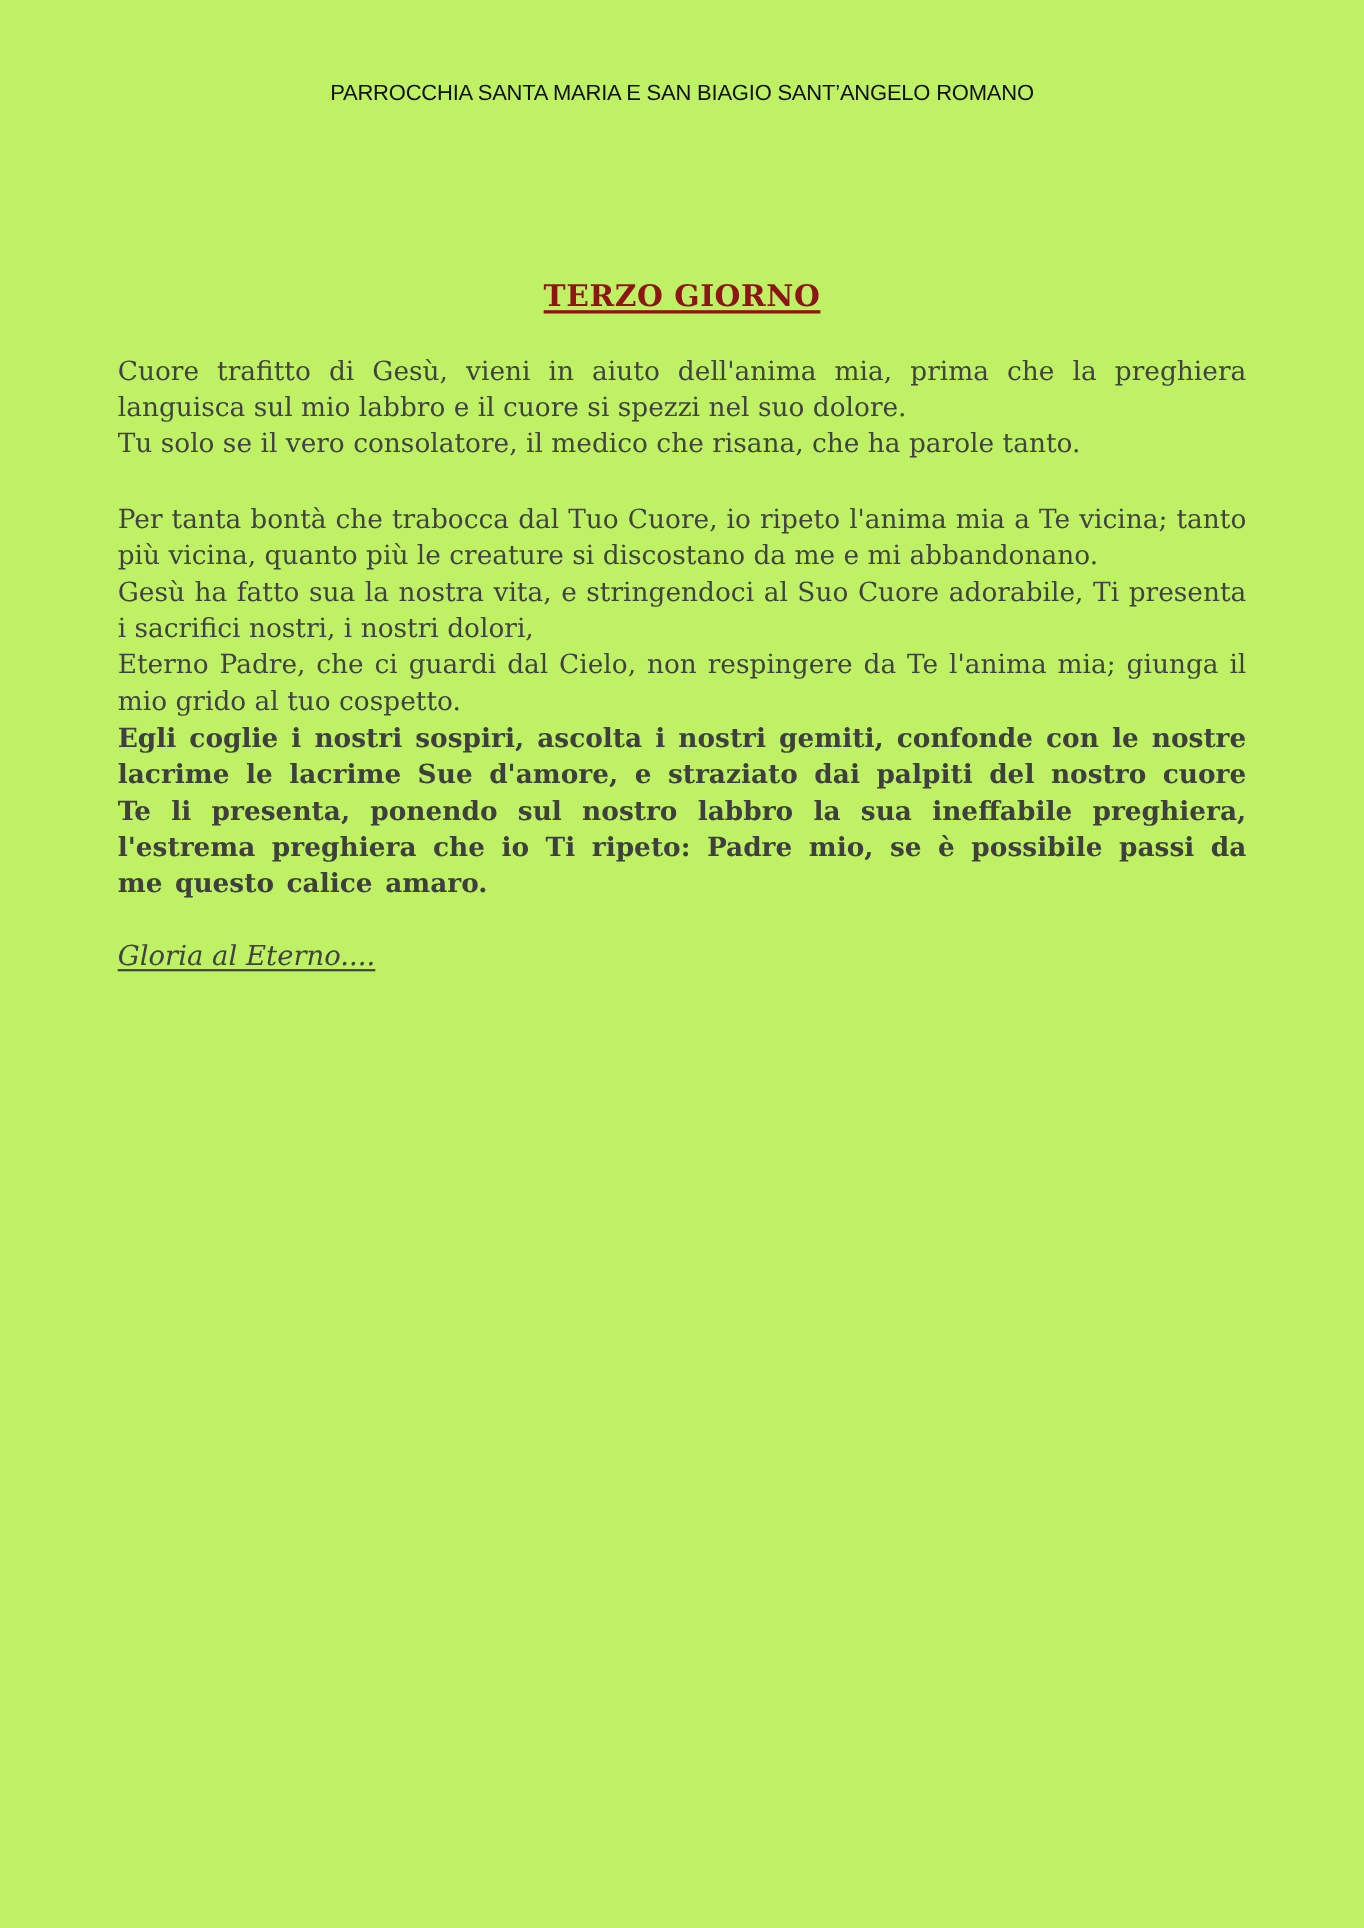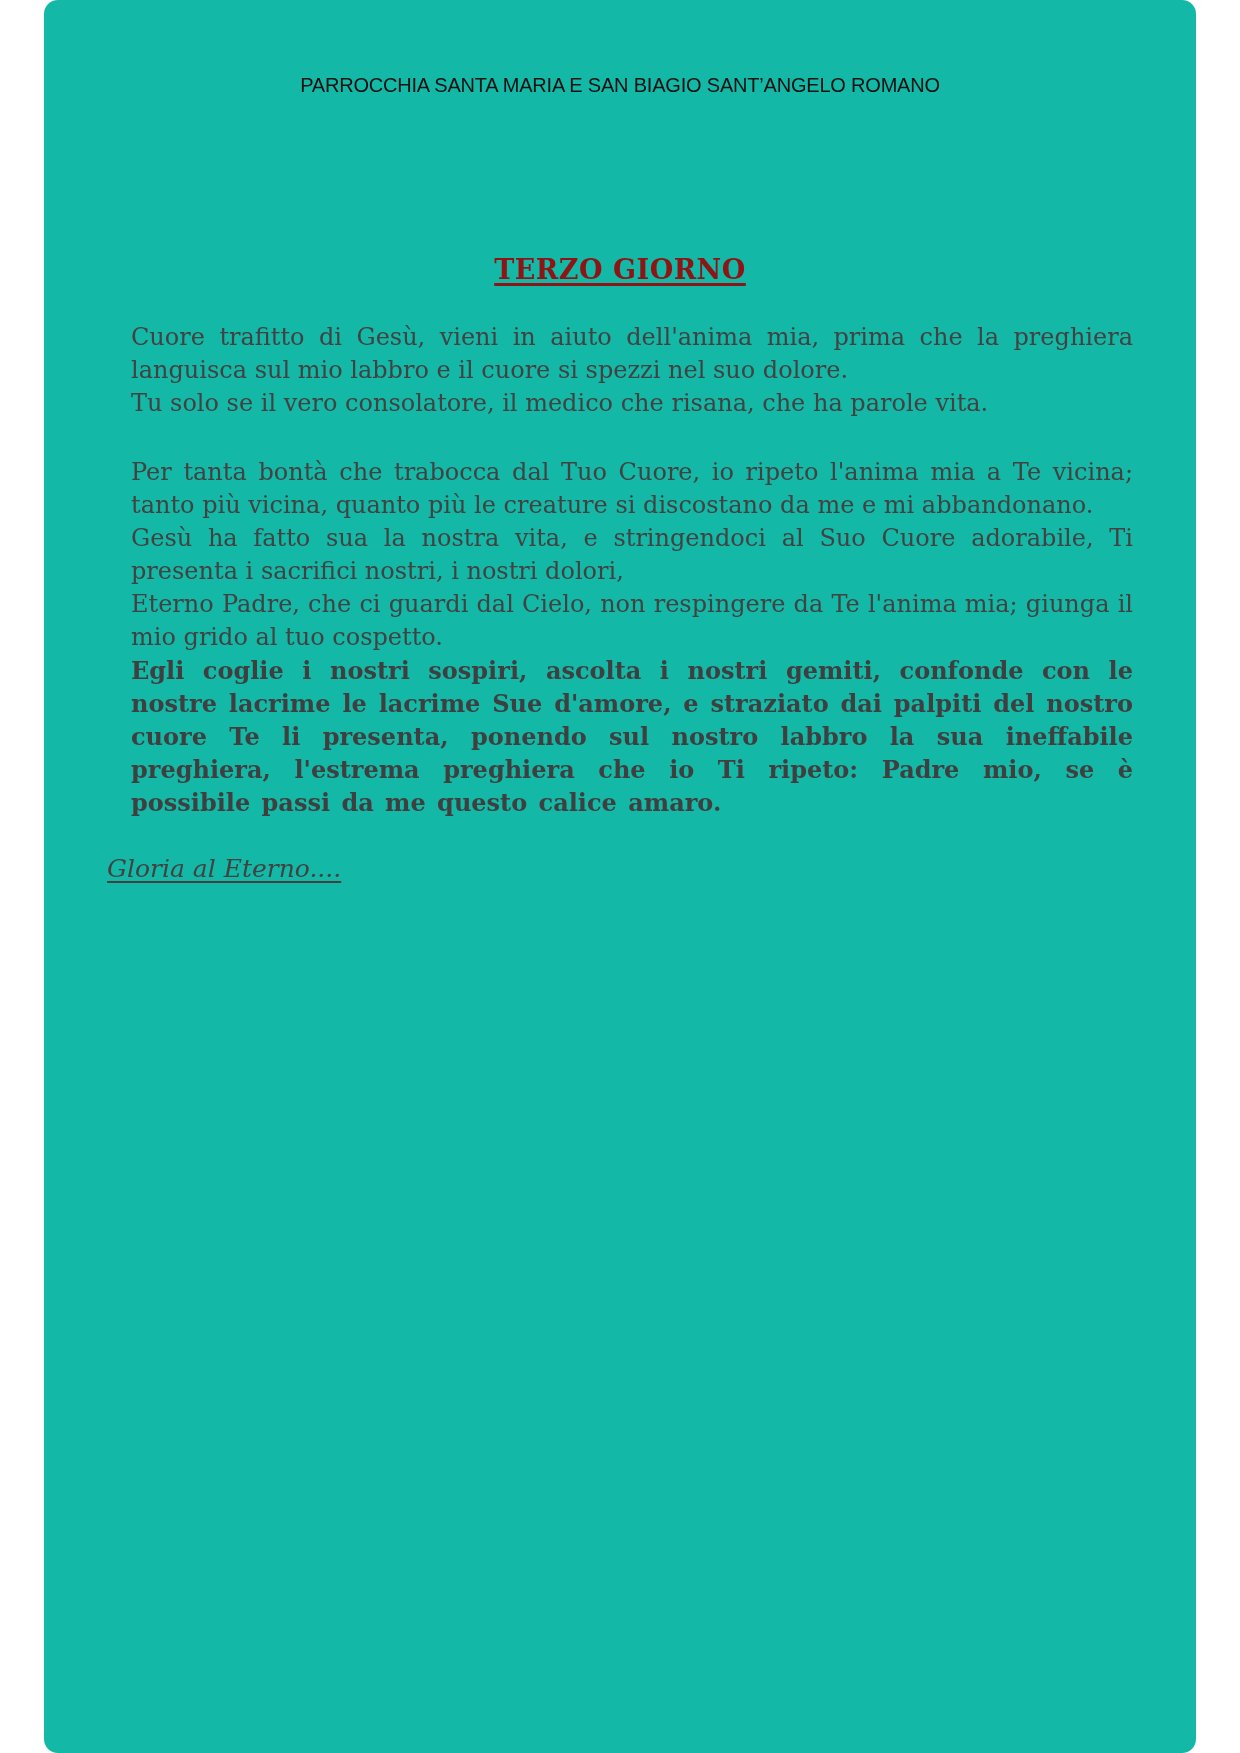--- a/index.html
+++ b/index.html
@@ -1,25 +1,24 @@
 <!DOCTYPE html>
 <html><head>
 <meta charset="utf-8">
 <style>
   * { margin: 0; padding: 0; box-sizing: border-box; }
   html, body { background: #ffffff; }
   .page {
     position: relative;
-    width: 1152px;
+    width: 1240px;
     height: 1753px;
     margin: 0 auto;
-    background: #14b8a6;
+    background: #bef264;
     overflow: hidden;
     font-family: "DejaVu Serif", "Liberation Serif", serif;
-    border-radius: 14px;
   }
   .header-line {
     padding-top: 72px;
     text-align: center;
     font-family: "Liberation Sans", sans-serif;
     font-size: 20px;
     line-height: 26px;
     color: #111111;
     letter-spacing: -0.2px;
   }
@@ -36,21 +35,21 @@
     text-decoration-thickness: 3px;
     text-underline-offset: 4px;
   }
   .content {
     width: 1026px;
     margin: 0 auto;
     color: #424242;
     font-size: 24px;
     line-height: 33px;
   }
-  .para { margin-top: 36px; margin-left: 24px; }
+  .para { margin-top: 36px; }
   .para .line {
     text-align: justify;
   }
   .bold-para {
     font-weight: bold;
     text-align: justify;
     word-spacing: 3px;
     color: #3f3f3f;
   }
   .italic-underline {
@@ -72,21 +71,21 @@
   <div class="header-line">PARROCCHIA SANTA MARIA E SAN BIAGIO SANT’ANGELO ROMANO</div>
 
   <div class="doc-title">
     <span class="title-text">TERZO GIORNO</span>
   </div>
 
   <div class="content">
 
     <div class="para">
       <div class="line">Cuore trafitto di Gesù, vieni in aiuto dell'anima mia, prima che la preghiera languisca sul mio labbro e il cuore si spezzi nel suo dolore.</div>
-      <div class="line">Tu solo se il vero consolatore, il medico che risana, che ha parole vita.</div>
+      <div class="line">Tu solo se il vero consolatore, il medico che risana, che ha parole tanto.</div>
     </div>
 
     <div class="para">
       <div class="line">Per tanta bontà che trabocca dal Tuo Cuore, io ripeto l'anima mia a Te vicina; tanto più vicina, quanto più le creature si discostano da me e mi abbandonano.</div>
       <div class="line">Gesù ha fatto sua la nostra vita, e stringendoci al Suo Cuore adorabile, Ti presenta i sacrifici nostri, i nostri dolori,</div>
       <div class="line">Eterno Padre, che ci guardi dal Cielo, non respingere da Te l'anima mia; giunga il mio grido al tuo cospetto.</div>
       <div class="line bold-para">Egli coglie i nostri sospiri, ascolta i nostri gemiti, confonde con le nostre lacrime le lacrime Sue d'amore, e straziato dai palpiti del nostro cuore Te li presenta, ponendo sul nostro labbro la sua ineffabile preghiera, l'estrema preghiera che io Ti ripeto: Padre mio, se è possibile passi da me questo calice amaro.</div>
     </div>
 
     <div>

